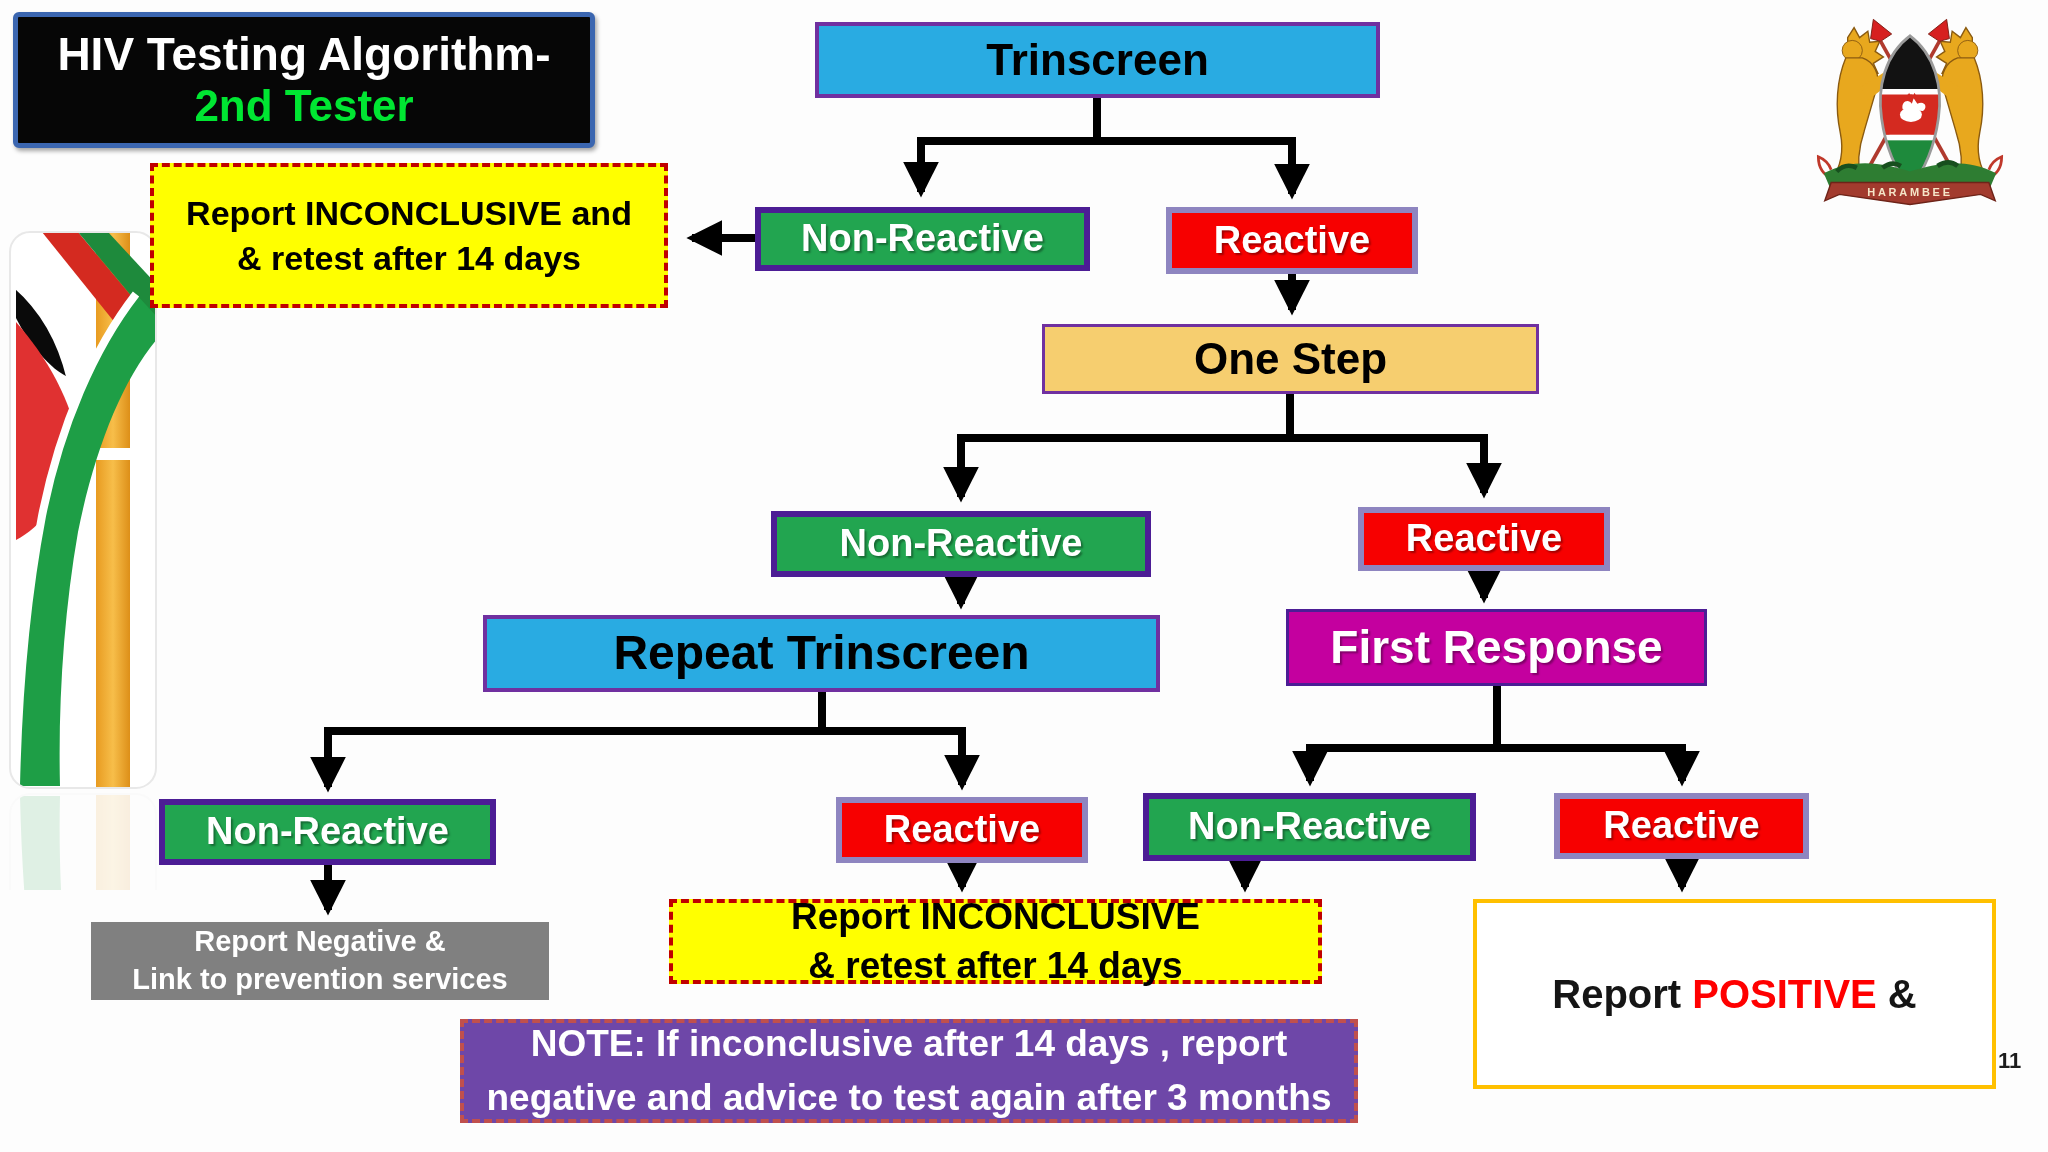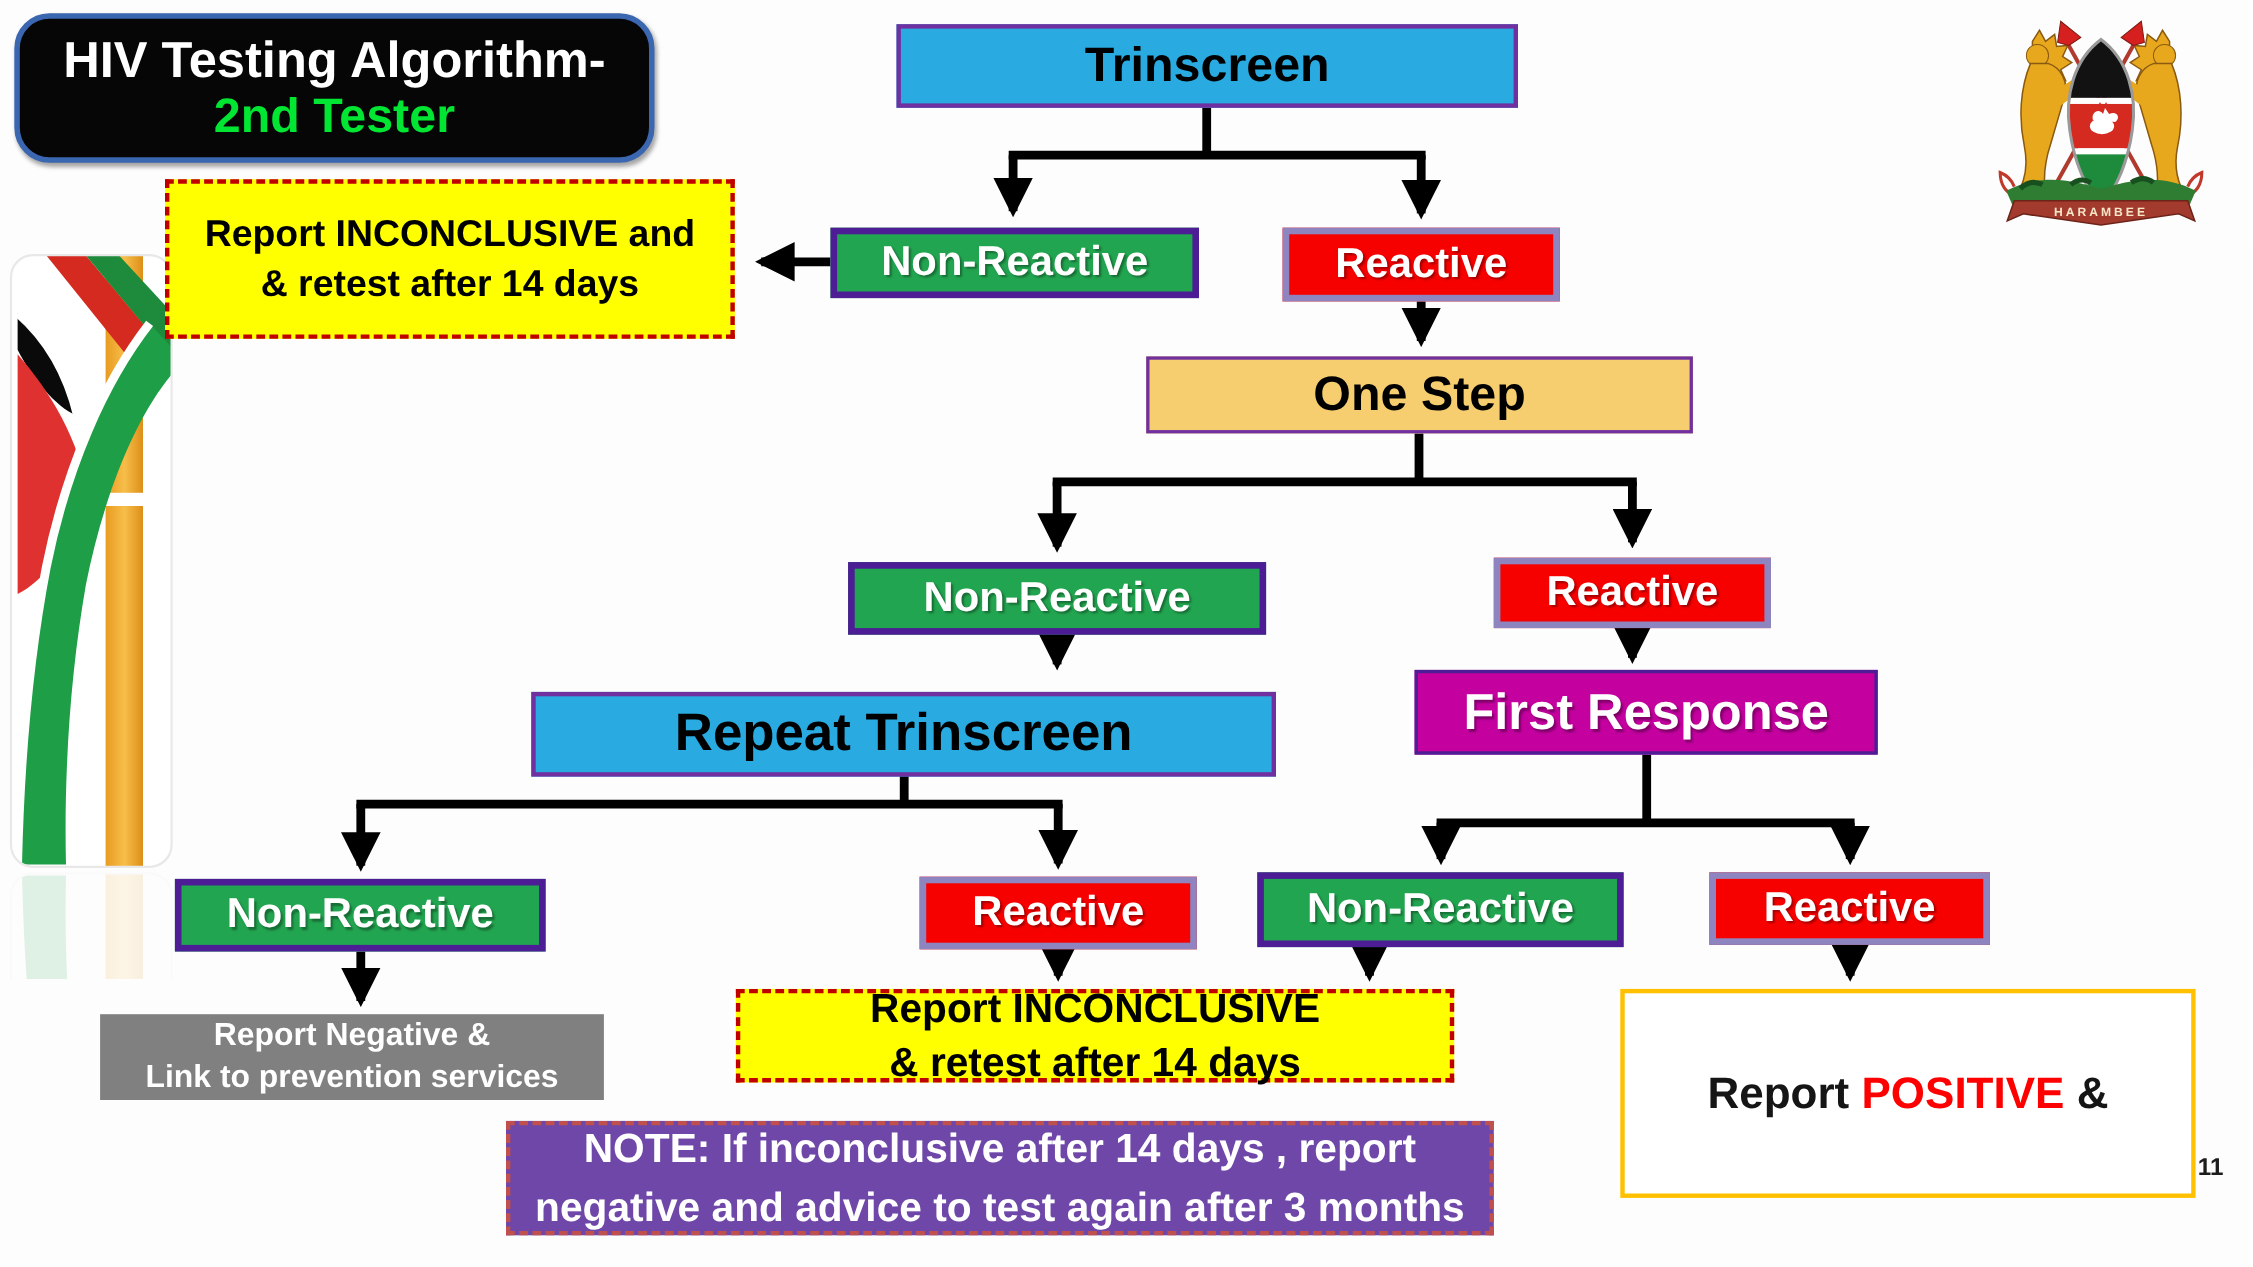--- a/index.html
+++ b/index.html
@@ -26,21 +26,21 @@
   .callout.yellow{background:#FFFF00;border:4px dashed #C00000;color:#000;font-size:34px;}
   .callout.yellow2{background:#FFFF00;border:4px dashed #C00000;color:#000;font-size:37px;}
   .callout.gray{background:#808080;color:#fff;font-size:29px;}
   .callout.purple{background:#6E47A8;border:4px dashed #C0504D;color:#fff;font-size:37px;line-height:1.45;}
   .callout.whitebox{background:#fff;border:4px solid #FFC000;color:#151515;font-size:40px;line-height:1.45;}
   .pos-red{color:#FF0000;}
   .pre{white-space:pre;}
   
   .title-card{
     position:absolute;left:13px;top:12px;width:582px;height:136px;box-sizing:border-box;
-    background:#060606;border:5px solid #3b66b0;border-radius:32px;
+    background:#060606;border:5px solid #3b66b0;border-radius:6px;
     display:flex;flex-direction:column;align-items:center;justify-content:center;
     box-shadow:2px 3px 4px rgba(0,0,0,.35);
   }
   .title-line1{color:#fff;font-size:46px;font-weight:bold;line-height:1.15;}
   .title-line2{color:#00E632;font-size:44px;font-weight:bold;line-height:1.15;}
   .page-num{position:absolute;left:1998px;top:1048px;color:#1c1c1c;font-size:22px;font-weight:bold;}
   svg{display:block;}
   .connector-layer{position:absolute;left:0;top:0;pointer-events:none;}
 </style>
 </head>
@@ -184,21 +184,21 @@
     <span>One Step</span>
   </div>
 
   <div class="node green" style="left:771px;top:511px;width:380px;height:66px;">
     <span>Non-Reactive</span>
   </div>
   <div class="node red" style="left:1358px;top:507px;width:252px;height:64px;">
     <span>Reactive</span>
   </div>
 
-  <div class="node blue" style="left:483px;top:629px;width:677px;height:77px;font-size:48px;">
+  <div class="node blue" style="left:483px;top:615px;width:677px;height:77px;font-size:48px;">
     <span>Repeat Trinscreen</span>
   </div>
   <div class="node magenta" style="left:1286px;top:609px;width:421px;height:77px;">
     <span>First Response</span>
   </div>
 
   <div class="node green" style="left:159px;top:799px;width:337px;height:66px;">
     <span>Non-Reactive</span>
   </div>
   <div class="node red" style="left:836px;top:797px;width:252px;height:66px;">

